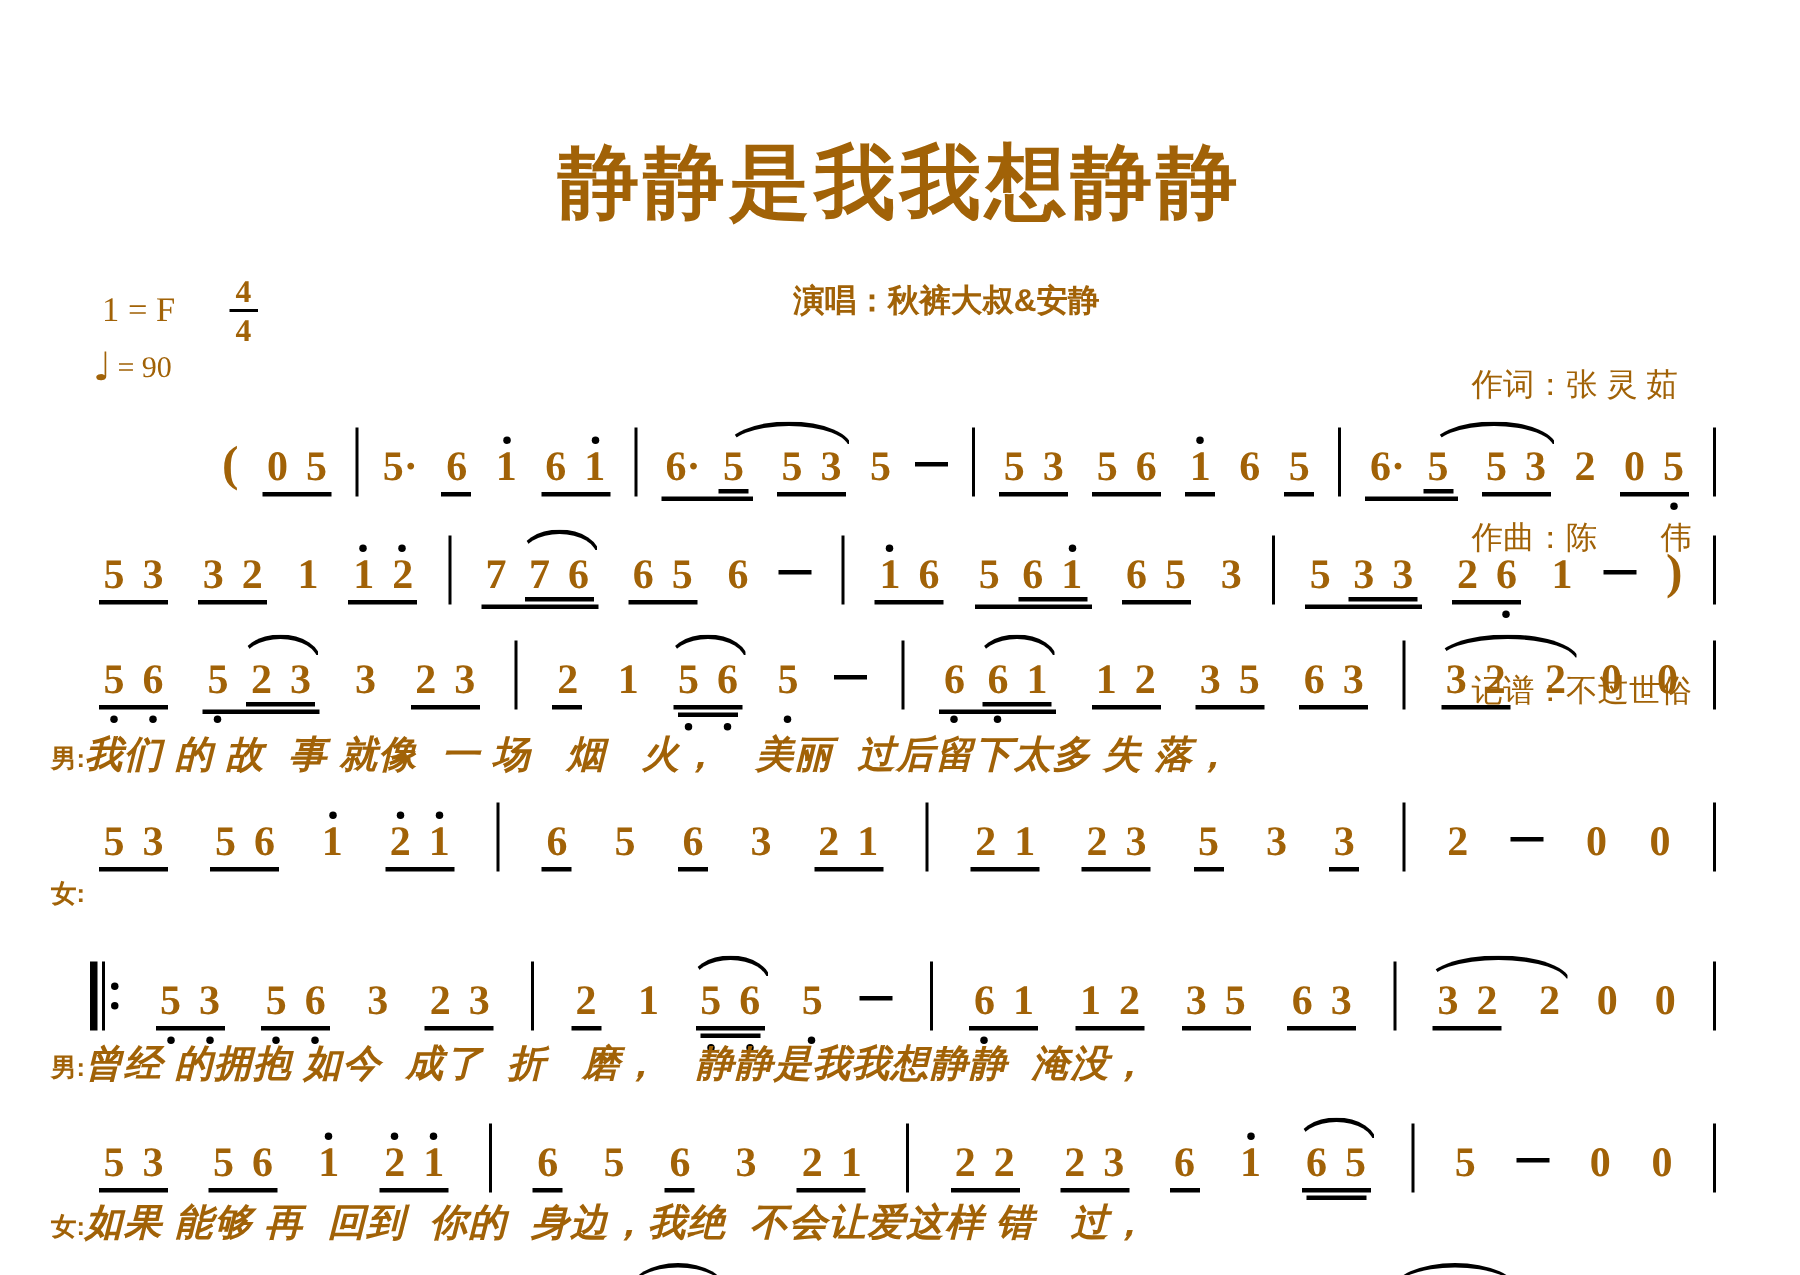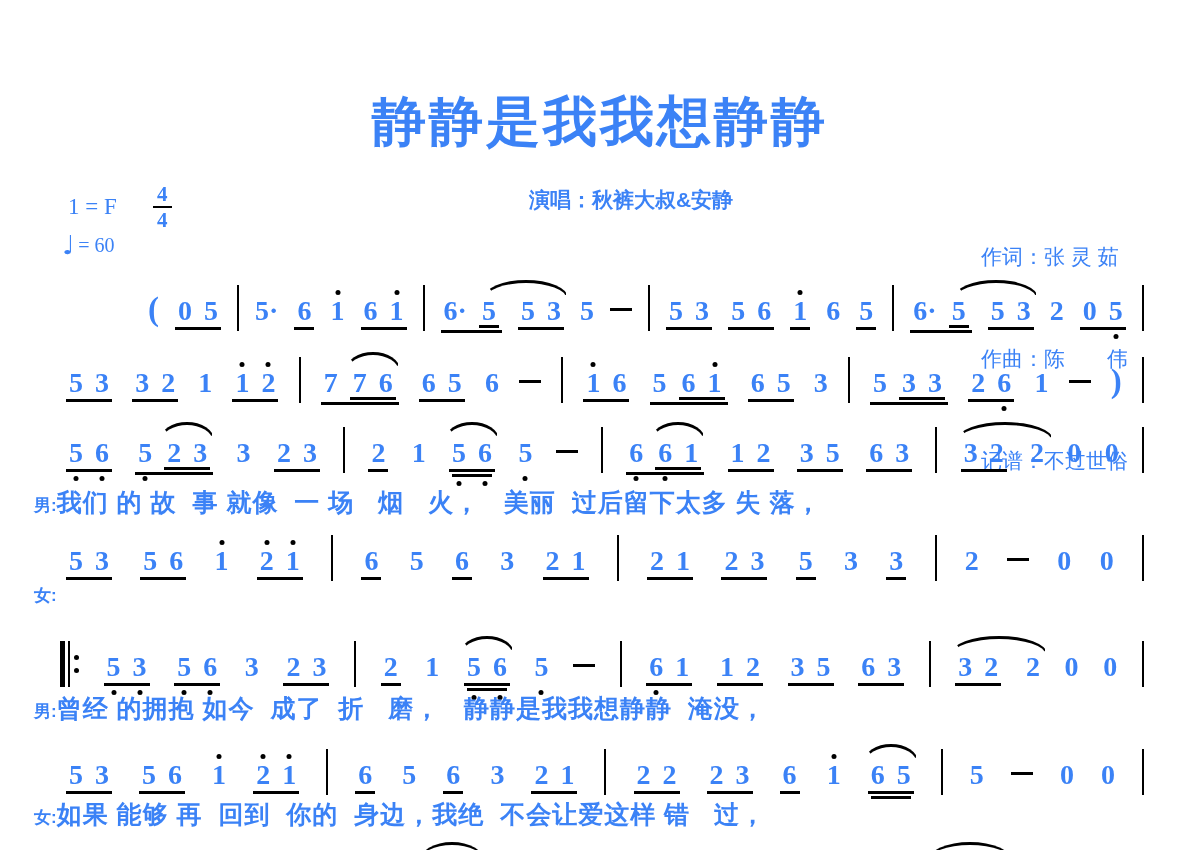--- a/index.html
+++ b/index.html
@@ -1,18 +1,18 @@
 <!DOCTYPE html>
 <html><head>
 <meta charset="utf-8">
 <style>
   html,body{margin:0;padding:0;background:#888;}
   .sheet{
     position:relative;width:1200px;height:850px;margin:0 auto;
-    background:#ffffff;color:#3b82f6;overflow:hidden;
+    background:#ffffff;color:#a16207;overflow:hidden;
     font-family:"Liberation Serif","DejaVu Serif",serif;
   }
   
   .title{
     position:absolute;top:86px;left:0;width:100%;text-align:center;
     font-size:54px;font-weight:bold;letter-spacing:3px;margin:0;
     font-family:"Liberation Serif","DejaVu Serif",serif;
   }
   .subtitle{
     position:absolute;top:186px;left:0;width:100%;text-align:center;
@@ -64,21 +64,21 @@
   .rep{display:inline-flex;align-items:center;gap:3px;height:46px;transform:translateY(11px);}
   .rthick{width:5px;height:46px;background:#000;}
   .rthin{width:2px;height:46px;background:#000;}
   .rdots{display:flex;flex-direction:column;gap:8px;margin-left:1px;}
   .rdot{width:5px;height:5px;border-radius:50%;background:#000;}
   
   .lyr{position:absolute;left:34px;right:30px;display:flex;align-items:baseline;
     font-family:"Liberation Sans","DejaVu Sans",sans-serif;font-weight:600;}
   .ly0{top:486px;} .ly1{top:584px;} .ly2{top:692px;} .ly3{top:798px;}
   .l-lab{font-size:17px;flex:none;}
-  .l-txt{font-size:25px;white-space:pre;letter-spacing:1px;}
+  .l-txt{font-size:25px;white-space:pre;letter-spacing:1px;font-style:italic;}
   
   .tie{position:absolute;height:16px;border-top:3px solid #000;
     border-radius:50% 50% 0 0 / 100% 100% 0 0;top:842px;}
   .tie1{left:420px;width:64px;}
   .tie2{left:928px;width:84px;}
 </style>
 </head>
 <body>
 
 <div class="sheet">
@@ -90,21 +90,21 @@
     <div>记谱：不过世俗</div>
   </div>
 
   <div class="keysig-key">1 = F</div>
   <div class="meter">
     <span class="meter-top">4</span>
     <span class="meter-bottom">4</span>
   </div>
   <div class="tempo">
     <span class="tempo-note">♩</span>
-    <span>= 60</span>
+    <span>= 90</span>
   </div>
 
   <div class="mline ml0">
       <span class="sym">(</span>
       <span class="grp u1"><span class="note">0</span><span class="note">5</span></span>
       <span class="bar"></span>
       <span class="note">5·</span>
       <span class="grp u1"><span class="note">6</span></span>
       <span class="note hi">1</span>
       <span class="grp u1"><span class="note">6</span><span class="note hi">1</span></span>

